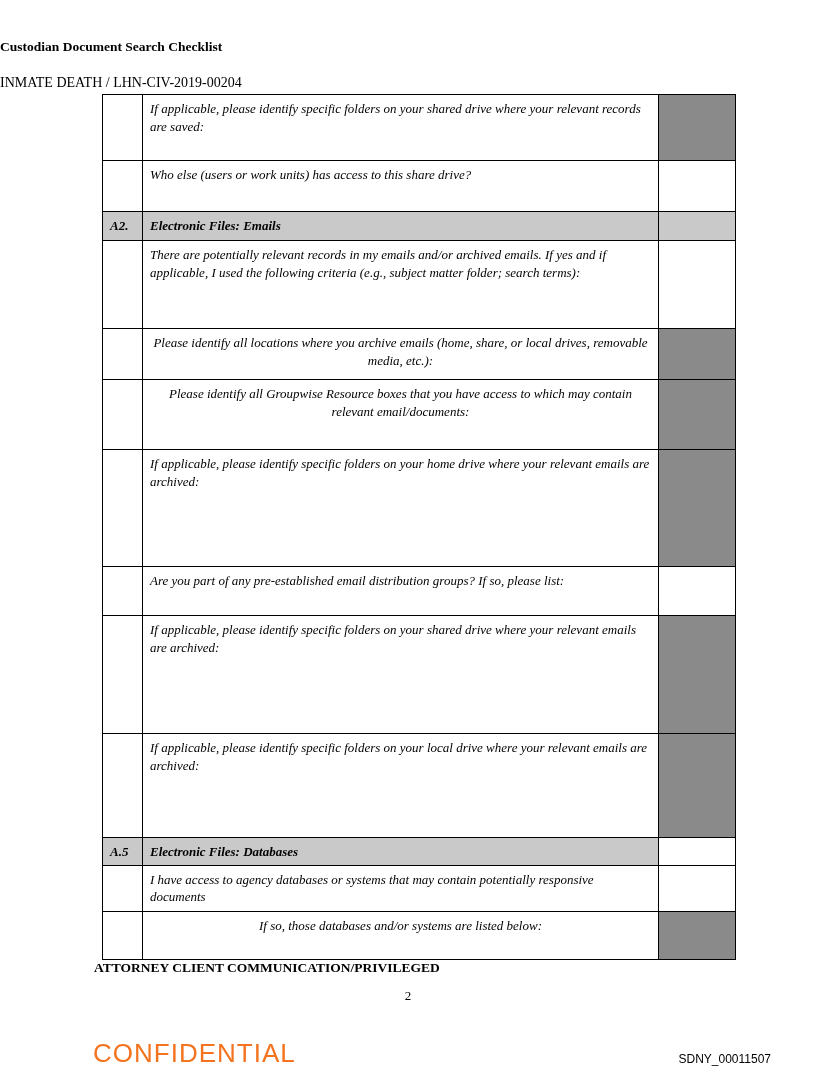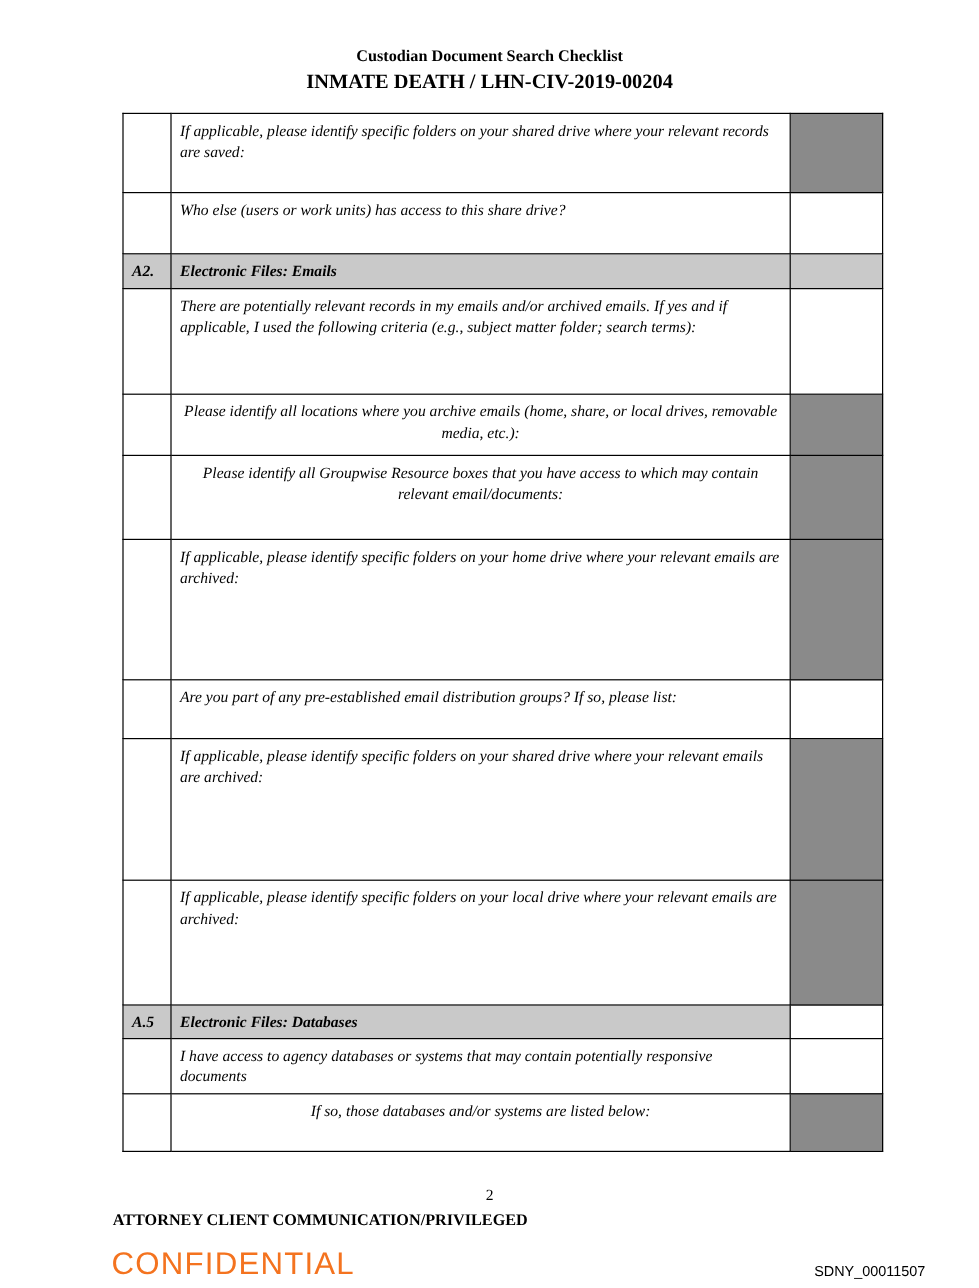--- a/index.html
+++ b/index.html
@@ -11,31 +11,30 @@
     font-family: "Liberation Serif", serif;
     color: #000;
     overflow: hidden;
   }
 
   .doc-header {
     position: absolute;
     top: 39px;
     left: 0;
     width: 100%;
-    text-align: center;
     line-height: 1.25;
   }
   .doc-title {
     font-size: 13.5px;
     font-weight: bold;
   }
   .doc-subtitle {
-    font-size: 17px;
-    font-weight: bold;
-    margin-top: 1px;
+    font-size: 14px;
+    font-weight: normal;
+    margin-top: 18px;
   }
 
   table.checklist {
     position: absolute;
     left: 102px;
     top: 94px;
     width: 633px;
     border-collapse: collapse;
     table-layout: fixed;
     font-style: italic;
@@ -68,21 +67,21 @@
   tr.h49  { height: 49px; }
   tr.h118 { height: 118px; }
   tr.h104 { height: 104px; }
   tr.h20  { height: 20px; }
   tr.h46  { height: 46px; }
   tr.h48  { height: 48px; text-align: center; }
 
   .privilege-notice {
     position: absolute;
     left: 94px;
-    top: 1009px;
+    top: 960px;
     font-weight: bold;
     font-size: 13.5px;
   }
   .page-number {
     position: absolute;
     top: 988px;
     left: 0;
     width: 100%;
     text-align: center;
     font-size: 13px;

